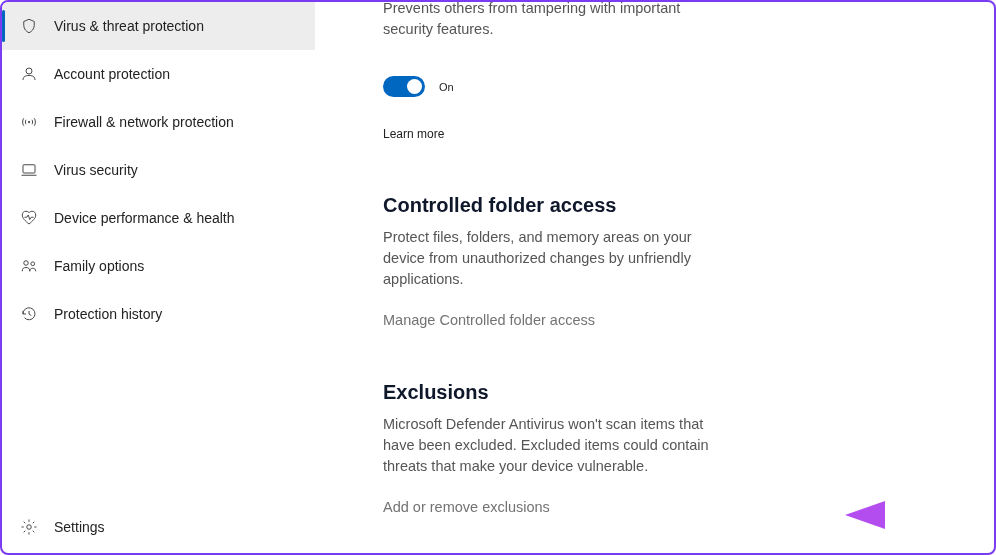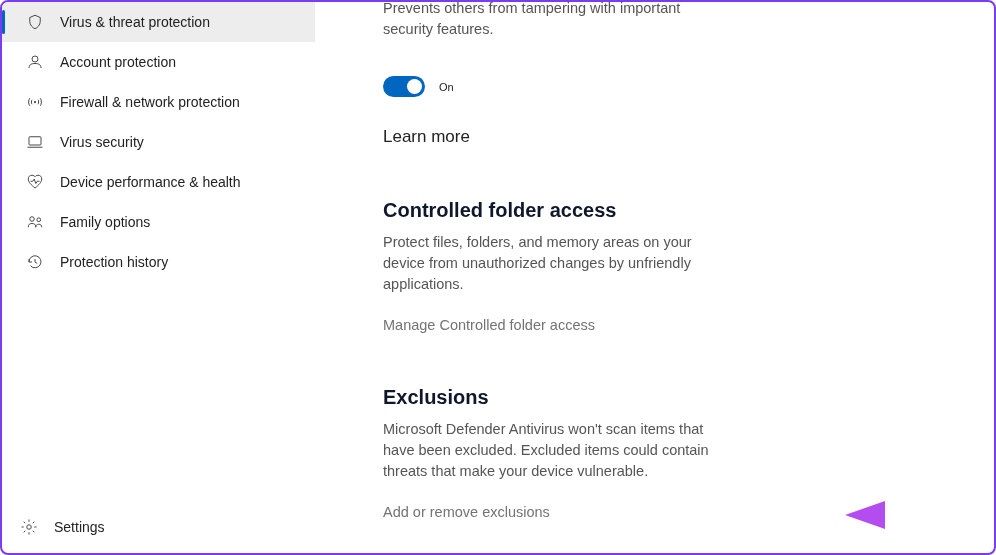--- a/index.html
+++ b/index.html
@@ -17,22 +17,22 @@
     width: 313px;
     flex-shrink: 0;
     display: flex;
     flex-direction: column;
     padding-top: 0;
   }
   .nav-list { flex: 1; }
   .nav-item {
     display: flex;
     align-items: center;
-    height: 40px;
-    padding-left: 24px;
+    height: 48px;
+    padding-left: 18px;
     font-size: 14px;
     color: #222;
     cursor: pointer;
     position: relative;
   }
   .nav-item.selected {
     background: #ededed;
   }
   .nav-item.selected::before {
     content: "";
@@ -84,21 +84,21 @@
   .toggle .knob {
     position: absolute;
     right: 3px; top: 3px;
     width: 15px; height: 15px;
     background: #fff;
     border-radius: 50%;
   }
   .toggle-label { font-size: 11px; color: #222; }
   .link {
     color: #222;
-    font-size: 17px;
+    font-size: 12px;
     margin-top: 30px;
     cursor: pointer;
     display: inline-block;
   }
   .section {
     margin-top: 52px;
   }
   .section h2 {
     font-size: 20px;
     font-weight: 600;

